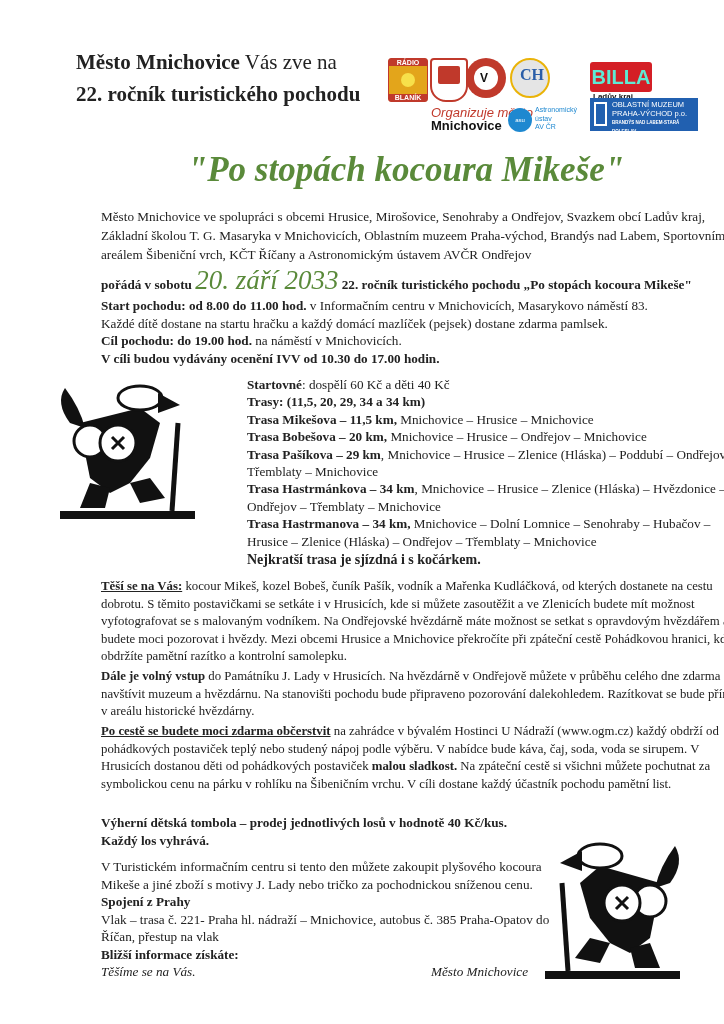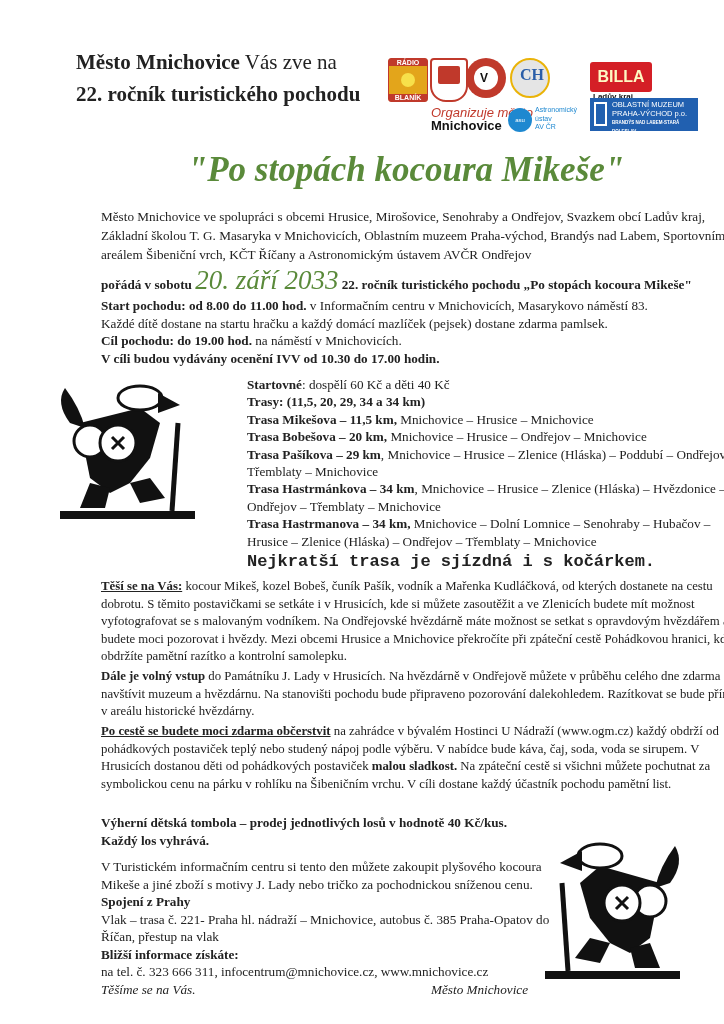--- a/index.html
+++ b/index.html
@@ -10,34 +10,34 @@
   .header-line1 b { font-weight:bold; }
   .header-line2 { left:32px; top:82px; font-size:21px; font-weight:bold; white-space:nowrap; }
   .title { left:0; width:724px; top:150px; text-align:center; font-size:35px; font-style:italic;
            font-weight:bold; color:#5a8a3a; white-space:nowrap; }
   .intro { left:57px; top:207px; width:640px; font-size:13.2px; line-height:19px; }
   .block { left:57px; width:640px; font-size:13.2px; line-height:17.5px; }
   .b { font-weight:bold; }
   .u { text-decoration:underline; font-weight:bold; }
   .date { font-size:27px; font-style:italic; color:#5a8a3a; font-weight:normal; }
   .routes { left:203px; top:376px; width:490px; font-size:13.2px; line-height:17.4px; }
-  .shortest { left:203px; top:552px; font-size:17px; font-weight:bold;font-family:Liberation Mono, monospace; }
+  .shortest { left:203px; top:552px; font-size:14px; font-weight:bold; }
   p { margin:0; }
   
   .logo { position:absolute; border-radius:3px; }
   .radio { left:388px; top:58px; width:38px; height:42px; background:#e3a51b; border:1px solid #c0392b; }
   .radio .t { position:absolute; left:0; width:100%; text-align:center; font-family:"Liberation Sans",sans-serif;
               font-size:7px; font-weight:bold; color:#fff; background:#c0392b; }
   .shield { left:430px; top:58px; width:34px; height:40px; border:2px solid #c0392b; border-radius:4px 4px 16px 16px; background:#fff; }
   .circle { border-radius:50%; }
   .ivv { left:466px; top:58px; width:40px; height:40px; background:#c0392b; }
   .kct { left:510px; top:58px; width:40px; height:40px; background:#e5e5e5; border:2px solid #eab308; box-sizing:border-box; }
   .cat-logo { left:549px; top:66px; font-family:"Liberation Sans",sans-serif; font-size:8px; font-weight:bold; color:#111; text-align:center; }
-  .billa { left:590px; top:62px; width:62px; height:30px; background:#d41f26; color:#fef9c3; font-family:"Liberation Sans",sans-serif;
-           font-size:16px; font-weight:bold; text-align:center; line-height:30px; }
+  .billa { left:590px; top:62px; width:62px; height:30px; background:#d41f26; color:#5eead4; font-family:"Liberation Sans",sans-serif;
+           font-size:20px; font-weight:bold; text-align:center; line-height:30px; }
   .org { left:387px; top:105px; font-family:"Liberation Sans",sans-serif; font-size:13px; color:#c0392b; font-style:italic; }
   .mnich { left:387px; top:118px; font-family:"Liberation Sans",sans-serif; font-size:13px; font-weight:bold; color:#111; }
   .asu { left:464px; top:108px; width:24px; height:24px; background:#1e88d0; border-radius:50%; color:#fff; font-size:6px;
          font-family:"Liberation Sans",sans-serif; text-align:center; line-height:24px; }
   .asu-t { left:491px; top:106px; font-family:"Liberation Sans",sans-serif; font-size:7px; color:#1e88d0; line-height:8.5px; }
   .muzeum { left:546px; top:98px; width:108px; height:33px; background:#2160b0; color:#fff; font-family:"Liberation Sans",sans-serif;
             font-size:7.5px; line-height:9px; padding:2px 0 0 22px; box-sizing:border-box; }
   .cat-svg { position:absolute; }
 </style>
 </head>
@@ -138,21 +138,20 @@
 <div class="abs block" style="top:814px;">
   <p class="b">Výherní dětská tombola – prodej jednotlivých losů v hodnotě 40 Kč/kus.</p>
   <p class="b">Každý los vyhrává.</p>
 </div>
 
 <div class="abs block" style="top:858px;width:470px;">
   <p>V Turistickém informačním centru si tento den můžete zakoupit plyšového kocoura Mikeše a jiné zboží s motivy J. Lady nebo tričko za pochodnickou sníženou cenu.</p>
   <p class="b">Spojení z Prahy</p>
   <p>Vlak – trasa č. 221- Praha hl. nádraží – Mnichovice, autobus č. 385 Praha-Opatov do Říčan, přestup na vlak</p>
   <p class="b">Bližší informace získáte:</p>
-  <p>na tel. č. 323 666 311, infocentrum@mnichovice.cz, www.mnichovice.cz</p>
   <p style="position:relative;"><i>Těšíme se na Vás.</i><i style="position:absolute;left:330px;">Město Mnichovice</i></p>
 </div>
 
 <svg class="cat-svg" style="left:540px;top:838px;transform:scaleX(-1);" width="150" height="150" viewBox="0 0 150 150">
   <path d="M20 45 Q5 25 15 8 Q30 28 35 50 Z" fill="#111"></path>
   <path d="M30 45 L90 28 L110 45 L100 80 L80 105 L60 115 L40 100 L35 75 Z" fill="#111"></path>
   <ellipse cx="90" cy="18" rx="22" ry="12" fill="#fff" stroke="#111" stroke-width="3"></ellipse>
   <path d="M108 13 L130 25 L108 33 Z" fill="#111"></path>
   <ellipse cx="40" cy="63" rx="16" ry="16" fill="#fff" stroke="#111" stroke-width="3"></ellipse>
   <ellipse cx="68" cy="65" rx="18" ry="18" fill="#fff" stroke="#111" stroke-width="3"></ellipse>

